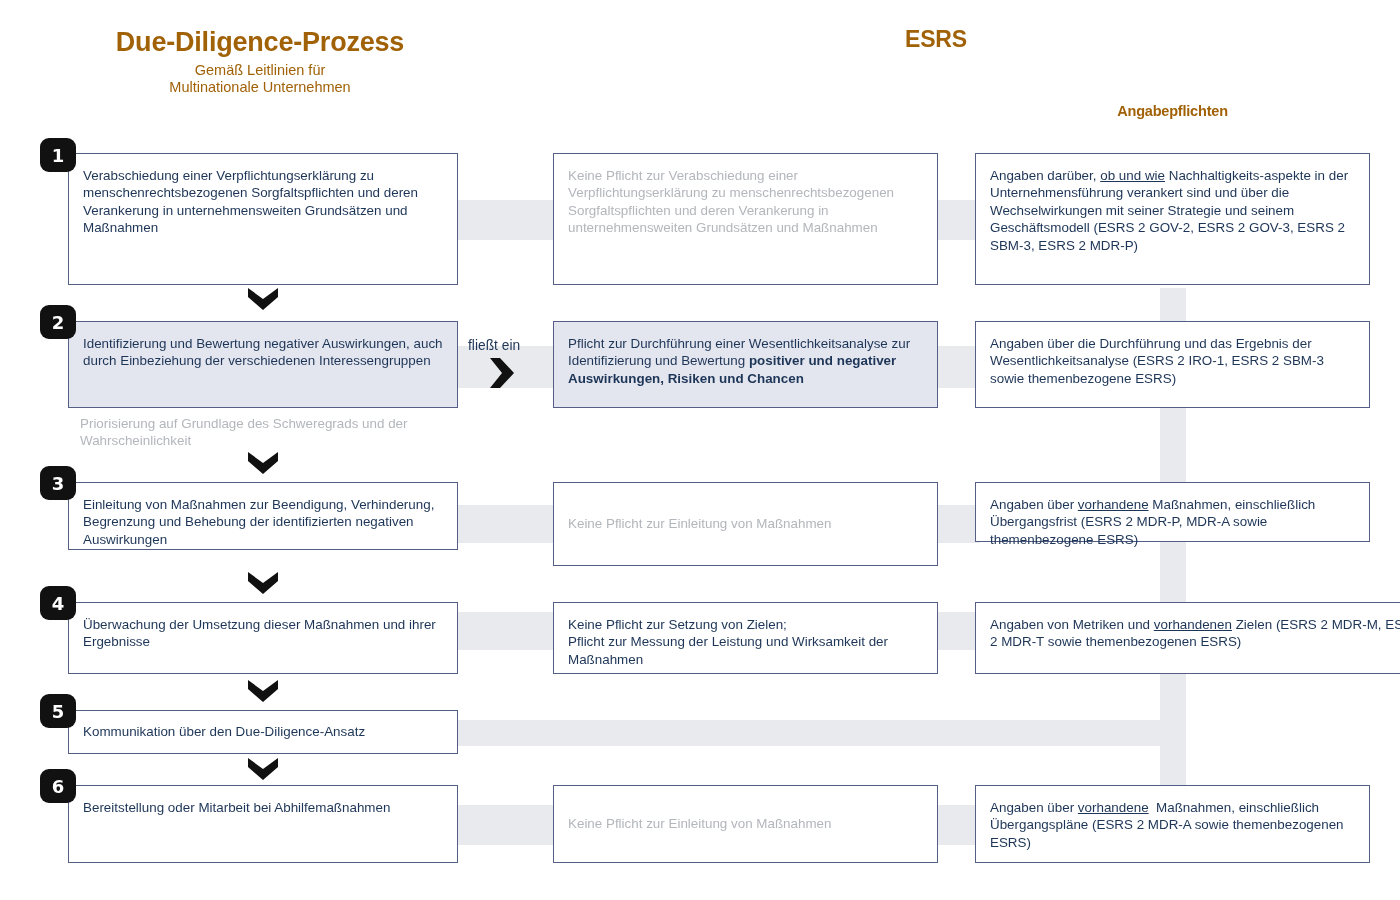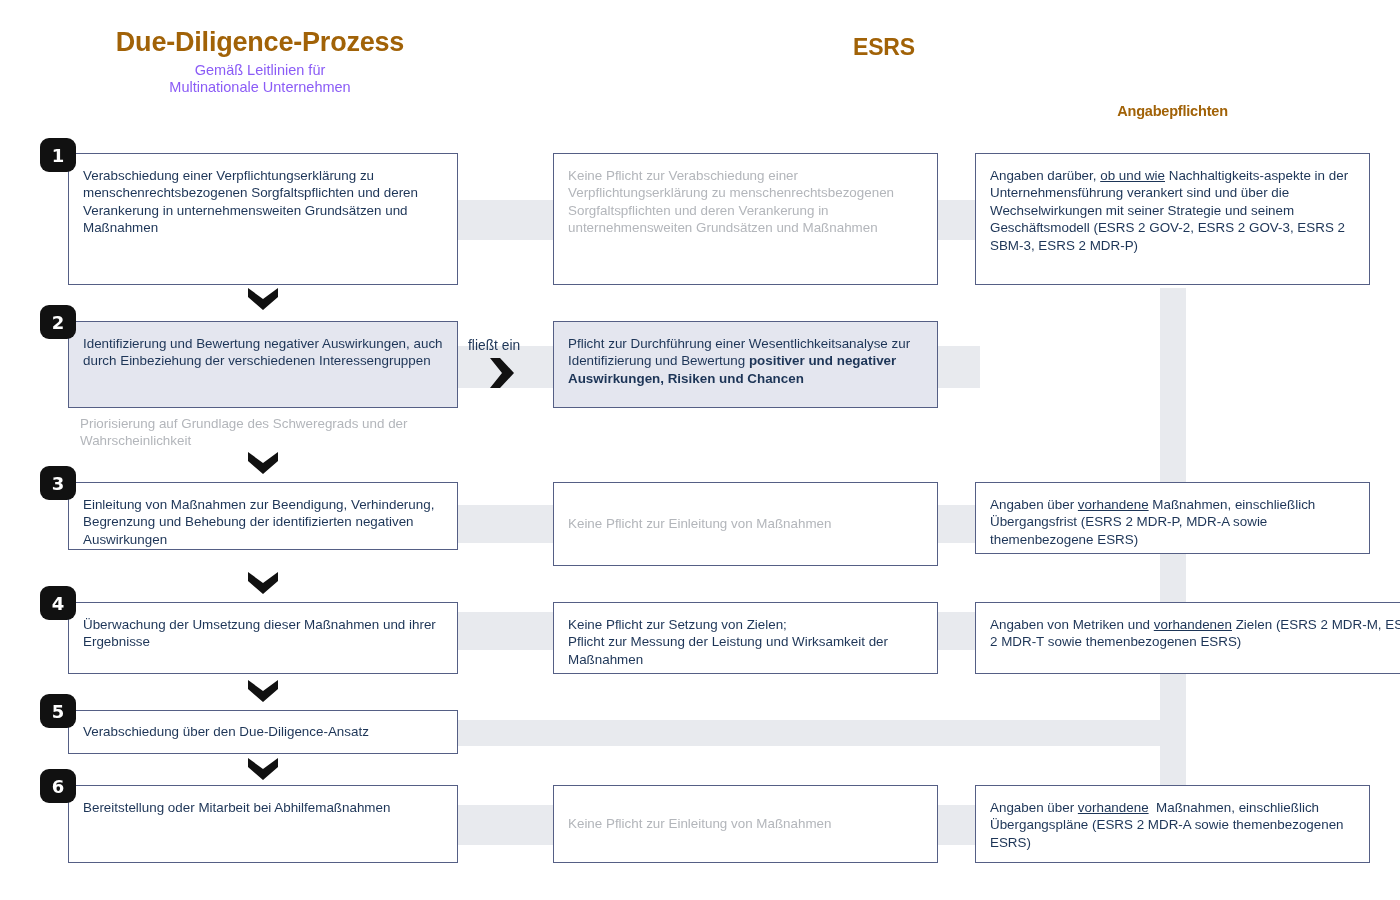--- a/index.html
+++ b/index.html
@@ -29,29 +29,28 @@
   }
   #title-dd {
     left: 60px; top: 26px; width: 400px;
     font-size: 27px;
     line-height: 32px;
   }
   #subtitle-dd {
     position: absolute;
     left: 60px; top: 62px; width: 400px;
     text-align: center;
-    color: #8b5cf6;
+    color: #a16207;
     font-size: 14.5px;
     line-height: 17px;
     font-weight: normal;
   }
   #title-esrs {
-    left: 734px; top: 26px; width: 300px;
+    left: 786px; top: 26px; width: 300px;
     font-size: 23px;
-    margin-top: 8px;
   }
   #subhead-mid {
     left: 555px; top: 90px; width: 385px;
     font-size: 14.5px;
     line-height: 17.5px;
   }
   #subhead-right {
     left: 975px; top: 103px; width: 395px;
     font-size: 14.5px;
     line-height: 17.5px;
@@ -207,38 +206,41 @@
   <div class="chev-right" style="left:490px; top:358px;">
     <svg viewBox="0 0 24 30">
         <path d="M0,0 L12,15 L0,30 L10,30 L24,15 L10,0 Z" fill="#111111"></path>
       </svg>
   </div>
 
   <div class="box filled" style="left:553px; top:321px; width:385px; height:87px;">
     <div class="box-text">Pflicht zur Durchführung einer Wesentlichkeitsanalyse zur Identifizierung und Bewertung <span class="b">positiver und negativer Auswirkungen, Risiken und Chancen</span></div>
   </div>
 
+  <div class="box" style="left:975px; top:321px; width:395px; height:87px;">
+    <div class="box-text">Angaben über die Durchführung und das Ergebnis der Wesentlichkeitsanalyse (ESRS 2 IRO-1, ESRS 2 SBM-3 sowie themenbezogene ESRS)</div>
+  </div>
 
   <div class="chev-down" style="left:248px; top:452px;">
     <svg viewBox="0 0 30 22">
         <path d="M0,0 L15,11 L30,0 L30,9 L15,22 L0,9 Z" fill="#111111"></path>
       </svg>
   </div>
 
   <div class="badge" style="left:40px; top:466px;">3</div>
 
   <div class="box" style="left:68px; top:482px; width:390px; height:68px;">
     <div class="box-text">Einleitung von Maßnahmen zur Beendigung, Verhinderung, Begrenzung und Behebung der identifizierten negativen Auswirkungen</div>
   </div>
 
   <div class="box" style="left:553px; top:482px; width:385px; height:84px;">
     <div class="box-text muted mid-centered">Keine Pflicht zur Einleitung von Maßnahmen</div>
   </div>
 
-  <div class="box" style="left:975px; top:482px; width:395px; height:72px;">
+  <div class="box" style="left:975px; top:482px; width:395px; height:60px;">
     <div class="box-text">Angaben über <span class="u">vorhandene</span> Maßnahmen, einschließlich Übergangsfrist (ESRS 2 MDR-P, MDR-A sowie themenbezogene ESRS)</div>
   </div>
 
   <div class="chev-down" style="left:248px; top:572px;">
     <svg viewBox="0 0 30 22">
         <path d="M0,0 L15,11 L30,0 L30,9 L15,22 L0,9 Z" fill="#111111"></path>
       </svg>
   </div>
 
   <div class="badge" style="left:40px; top:586px;">4</div>
@@ -257,21 +259,21 @@
 
   <div class="chev-down" style="left:248px; top:680px;">
     <svg viewBox="0 0 30 22">
         <path d="M0,0 L15,11 L30,0 L30,9 L15,22 L0,9 Z" fill="#111111"></path>
       </svg>
   </div>
 
   <div class="badge" style="left:40px; top:694px;">5</div>
 
   <div class="box" style="left:68px; top:710px; width:390px; height:44px;">
-    <div class="box-text" style="top:12px;">Verabschiedung über den Due-Diligence-Ansatz</div>
+    <div class="box-text" style="top:12px;">Kommunikation über den Due-Diligence-Ansatz</div>
   </div>
 
   <div class="chev-down" style="left:248px; top:758px;">
     <svg viewBox="0 0 30 22">
         <path d="M0,0 L15,11 L30,0 L30,9 L15,22 L0,9 Z" fill="#111111"></path>
       </svg>
   </div>
 
   <div class="badge" style="left:40px; top:769px;">6</div>
 

